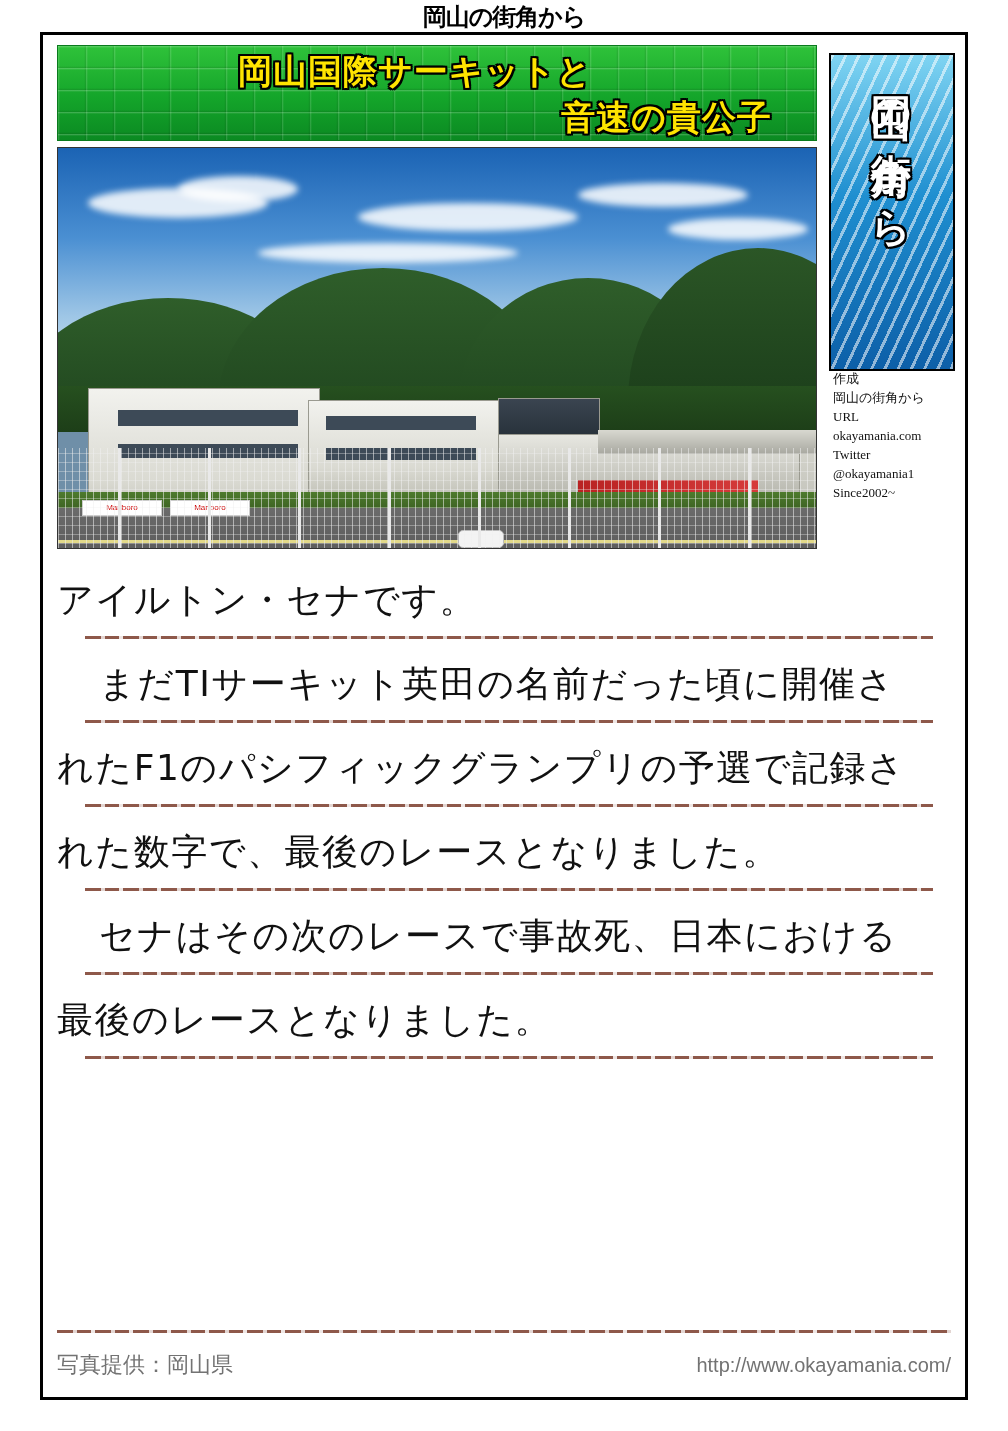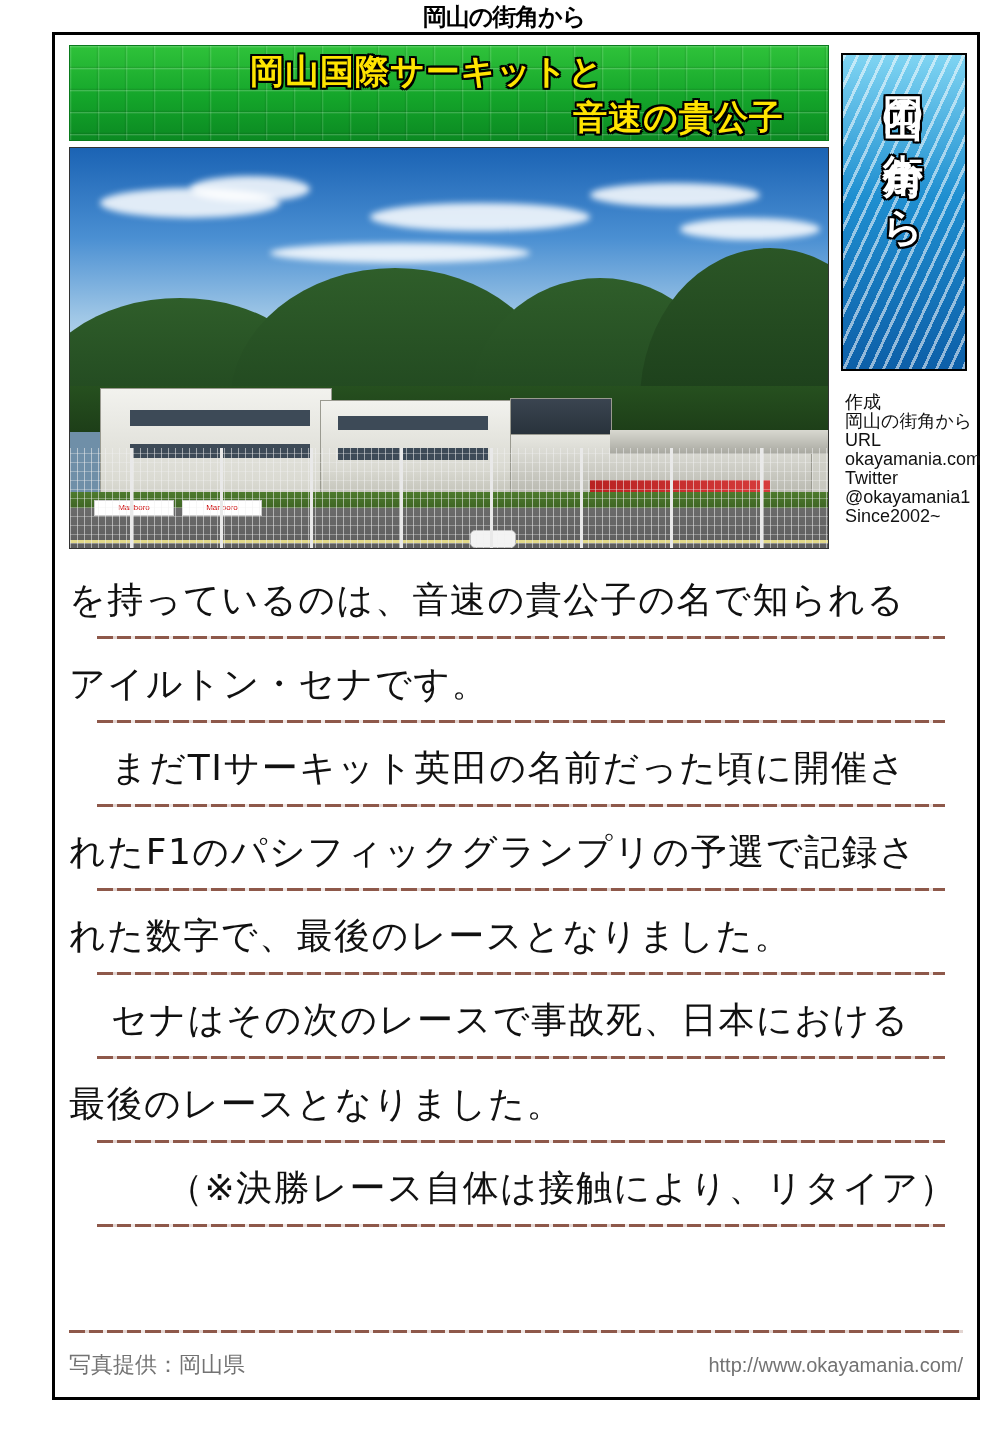--- a/index.html
+++ b/index.html
@@ -34,21 +34,20 @@
   
   .card {
     position: absolute;
     left: 40px;
     top: 32px;
     width: 928px;
     height: 1368px;
     border: 3px solid #000;
     background: #fff;
     box-sizing: border-box;
-    margin-left: 12px;
   }
 
   
   .title-banner {
     position: absolute;
     left: 14px;
     top: 10px;
     width: 760px;
     height: 96px;
     background:
@@ -215,24 +214,24 @@
     margin: 10px auto 0 auto;
     display: block;
     height: 290px;
     letter-spacing: 4px;
     text-align: left;
   }
 
   .credits {
     position: absolute;
     left: 790px;
-    top: 358px;
+    top: 334px;
     width: 130px;
-    font-family: Liberation Sans, sans-serif;
-    font-size: 18px;
+    font-family: Liberation Serif, serif;
+    font-size: 13px;
     line-height: 19px;
     color: #111;
   }
   .credits div { white-space: nowrap; }
 
   
   .body-text {
     position: absolute;
     left: 14px;
     top: 530px;
@@ -369,28 +368,26 @@
     <div>作成</div>
     <div>岡山の街角から</div>
     <div>URL</div>
     <div>okayamania.com</div>
     <div>Twitter</div>
     <div>@okayamania1</div>
     <div>Since2002~</div>
   </div>
 
   <div class="body-text">
-    <div class="tline">を持っているのは、音速の貴公子の名で知られる</div>
     <div class="tline">アイルトン・セナです。</div>
     <div class="tline indent">まだTIサーキット英田の名前だった頃に開催さ</div>
     <div class="tline">れたF1のパシフィックグランプリの予選で記録さ</div>
     <div class="tline">れた数字で、最後のレースとなりました。</div>
     <div class="tline indent">セナはその次のレースで事故死、日本における</div>
     <div class="tline">最後のレースとなりました。</div>
-    <div class="tline right">（※決勝レース自体は接触により、リタイア）</div>
   </div>
 
   <div class="footer-rule"></div>
 
   <div class="footer">
     <span>写真提供：岡山県</span>
     <span class="url">http://www.okayamania.com/</span>
   </div>
 
 </div>

